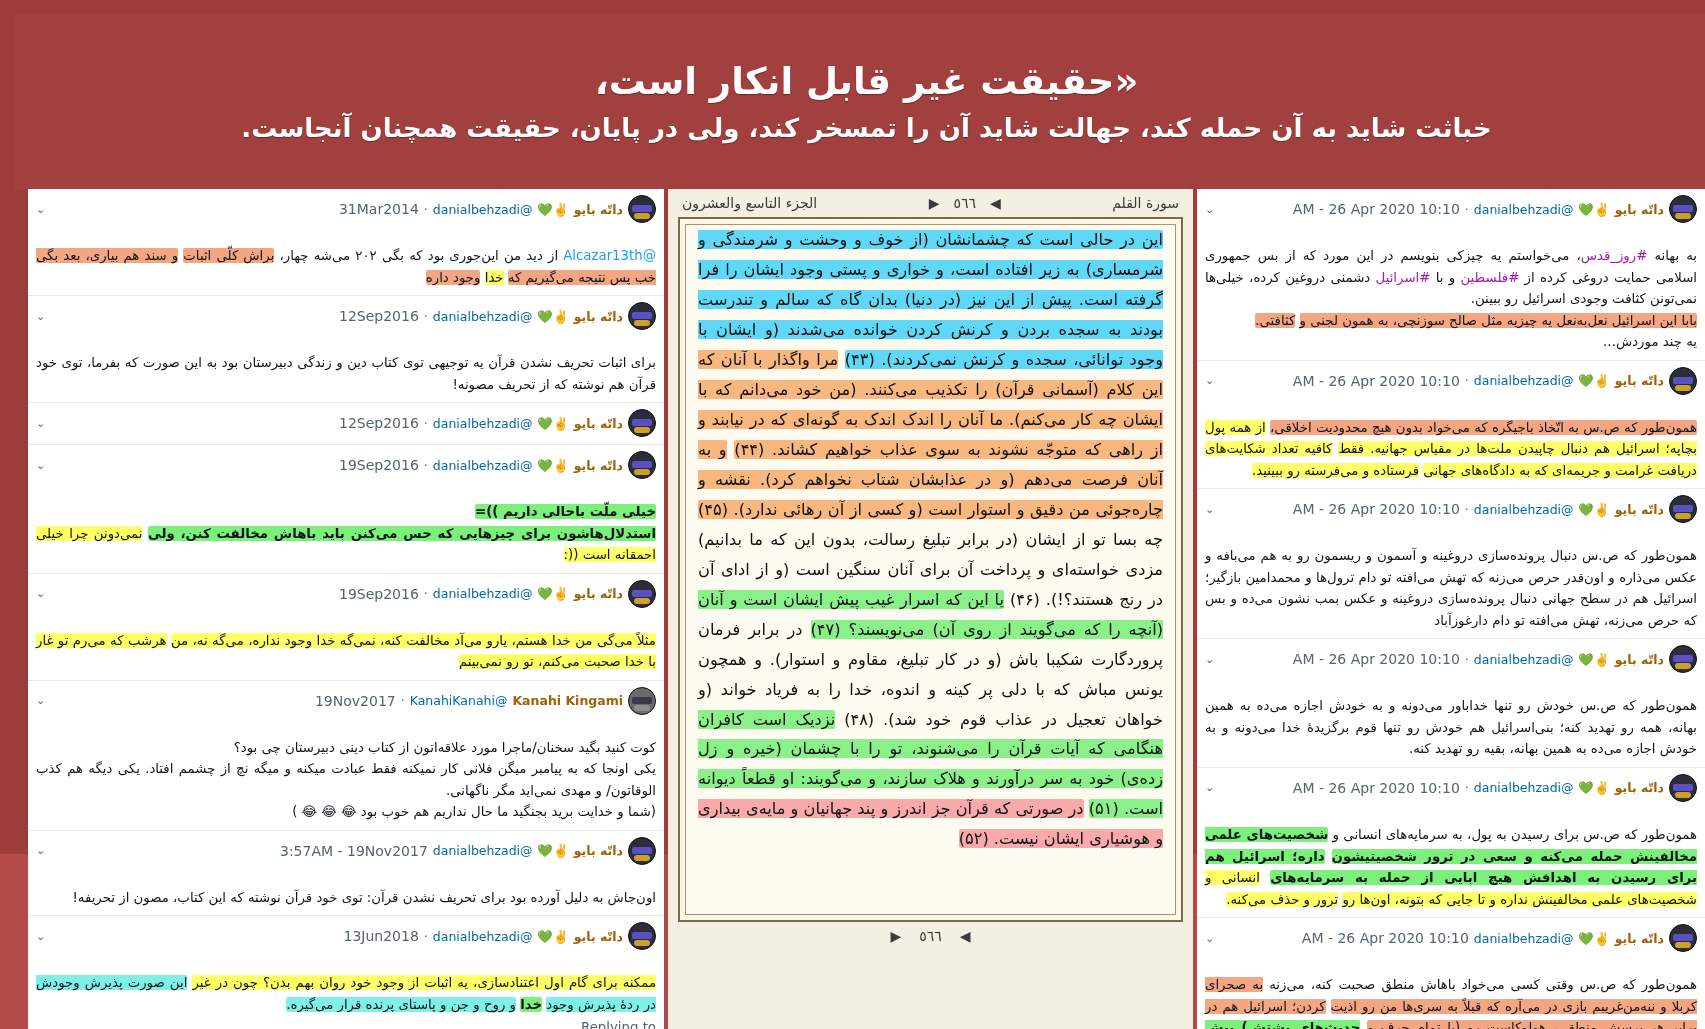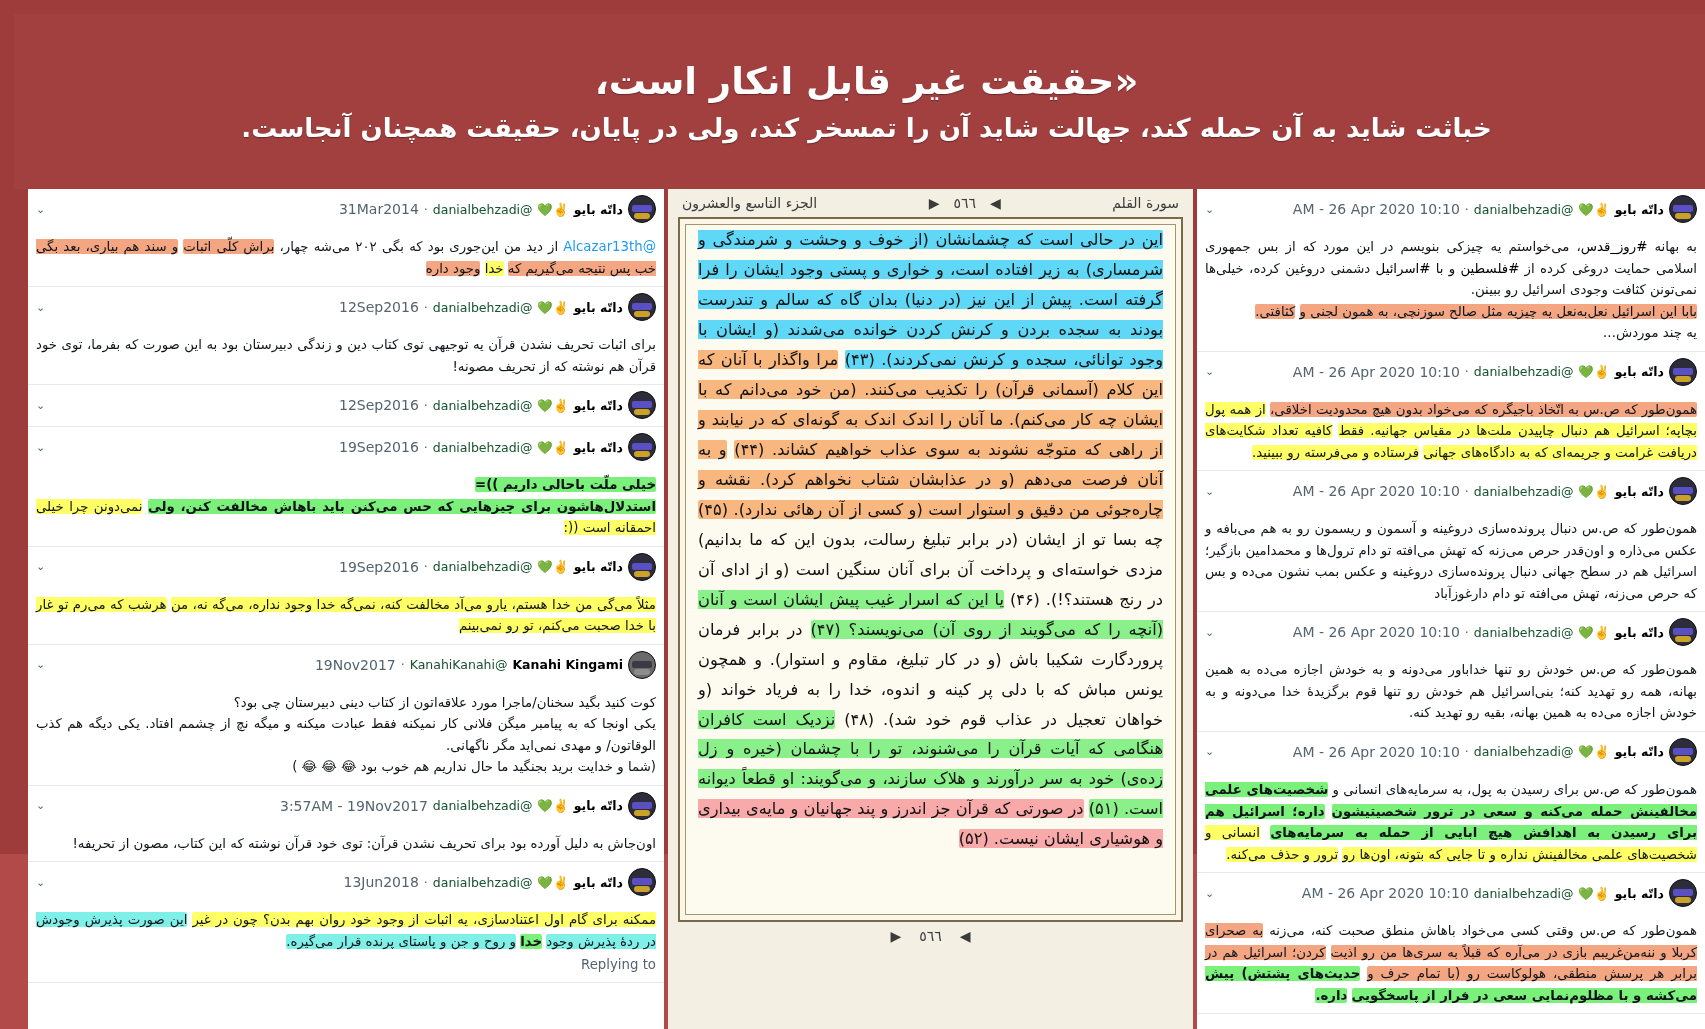--- a/index.html
+++ b/index.html
@@ -71,41 +71,41 @@
     background:#5b4fc4;border-radius:2px;
   }
   .avatar:after{
     content:"";position:absolute;left:5px;top:17px;width:16px;height:6px;
     background:#c9a227;border-radius:3px;
   }
   .avatar.plain{background:#6a6a6a;}
   .avatar.plain:before{background:#3a3a44;}
   .avatar.plain:after{background:#8d8d8d;}
   .dname{
-    font-size:12.5px;font-weight:bold;color:#000000;white-space:nowrap;text-align:center;
+    font-size:12.5px;font-weight:bold;color:#a16207;white-space:nowrap;text-align:center;
   }
   .emoji{font-size:12.5px;}
-  .handle{font-size:12.5px;color:#14532d;white-space:nowrap;}
+  .handle{font-size:12.5px;color:#0369a1;white-space:nowrap;}
   .dot{font-size:12.5px;color:#536471;}
   .date{font-size:14px;color:#536471;white-space:nowrap;}
   .caret{
     margin-right:auto;color:#536471;font-size:11px;line-height:1;
   }
   .tw-body{
-    margin-top:13px;
+    margin-top:22px;
     font-size:13.3px;line-height:1.62;color:#0f1419;
     text-align:justify;direction:rtl;
   }
   .tw-body span{border-radius:2px;}
   
   .hl-o{background:#f4a582;}
   .hl-y{background:#ffff66;}
   .hl-g{background:#7bf07b;font-weight:bold;}
   .hl-c{background:#7ff0e8;}
-  .hash{color:#000000;}
+  .hash{color:#a21caf;}
   .mention{color:#1d9bf0;}
 
   
   .q-top,.q-bot{
     display:flex;flex-direction:row;align-items:center;justify-content:space-between;
     padding:6px 14px;font-size:14px;color:#3b3b3b;direction:rtl;
   }
   .q-nav{display:flex;align-items:center;gap:14px;font-size:14px;}
   .q-frame{
     margin:0 10px;

